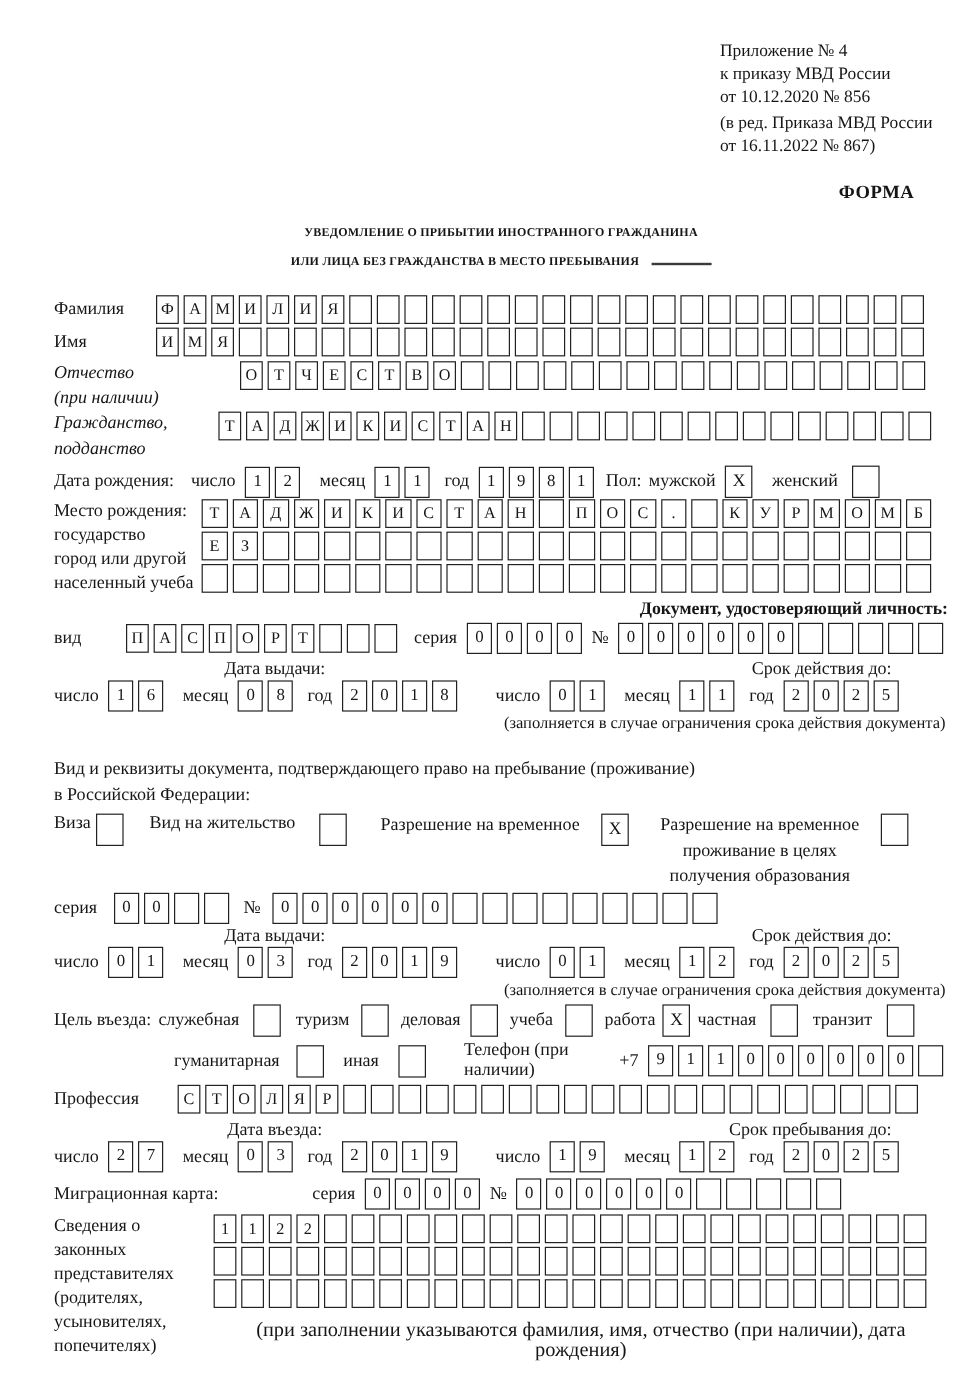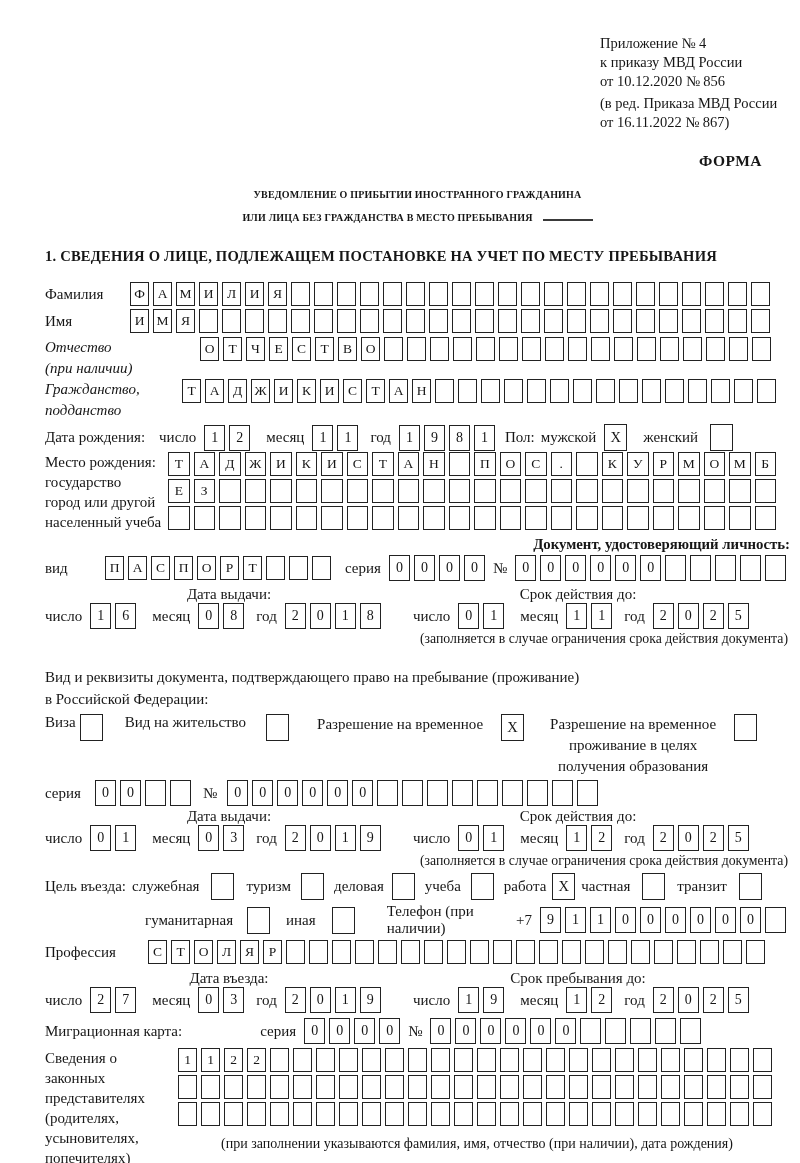--- a/index.html
+++ b/index.html
@@ -23,29 +23,29 @@
   .wc .cell{width:21.5px;}
   .cbx{flex:0 0 auto;display:inline-block;width:23px;height:27px;border:1.6px solid #222;
        box-sizing:border-box;text-align:center;line-height:24px;font-size:14.5px;}
   .lblcol span{display:block;line-height:21px;font-style:italic;}
   .lblcol4 span{display:block;line-height:20px;}
   .bpcol{display:flex;flex-direction:column;}
   .bpcol .cells{margin-bottom:3px;}
   .center-b{text-align:right;font-weight:bold;font-size:14.8px;margin-top:1px;line-height:20px;}
   .dhead{display:flex;margin-top:5px;line-height:17px;}
   .dh1{flex:0 0 368px;text-align:center;}
-  .dh2{flex:0 0 330px;text-align:center;}
+  .dh2{flex:0 0 330px;text-align:right;}
   .dgroup{display:flex;align-items:center;}
   .dg1{flex:0 0 368px;}
   .dl{margin-right:8px;}
   .rnote{font-size:13.8px;text-align:right;margin-top:1px;line-height:17px;padding-right:2px;}
   .pline{line-height:22px;}
   .ctr{display:flex;flex-direction:column;text-align:center;line-height:21px;}
   .ctr span{display:block;}
-  .repnote{font-size:14px;text-align:center;margin-top:6px;line-height:17px;}
+  .repnote{font-size:17px;text-align:center;margin-top:6px;line-height:17px;}
 </style>
 </head>
 <body>
 
 <div class="page">
 
   <div class="hdr">
     <span>Приложение № 4</span>
     <span>к приказу МВД России</span>
     <span>от 10.12.2020 № 856</span>
@@ -54,21 +54,20 @@
     <span>(в ред. Приказа МВД России</span>
     <span>от 16.11.2022 № 867)</span>
   </div>
   <div class="forma">ФОРМА</div>
 
   <div class="title">
     <div>УВЕДОМЛЕНИЕ О ПРИБЫТИИ ИНОСТРАННОГО ГРАЖДАНИНА</div>
     <div><span>ИЛИ ЛИЦА БЕЗ ГРАЖДАНСТВА В МЕСТО ПРЕБЫВАНИЯ</span><span class="blank"></span></div>
   </div>
 
-  <div class="sec1">1. СВЕДЕНИЯ О ЛИЦЕ, ПОДЛЕЖАЩЕМ ПОСТАНОВКЕ НА УЧЕТ ПО МЕСТУ ПРЕБЫВАНИЯ</div>
 
   <div class="row" style="margin-top:16px">
     <span style="flex:0 0 85px">Фамилия</span>
     <span class="cells">
         <span class="cell">Ф</span>
         <span class="cell">А</span>
         <span class="cell">М</span>
         <span class="cell">И</span>
         <span class="cell">Л</span>
         <span class="cell">И</span>

